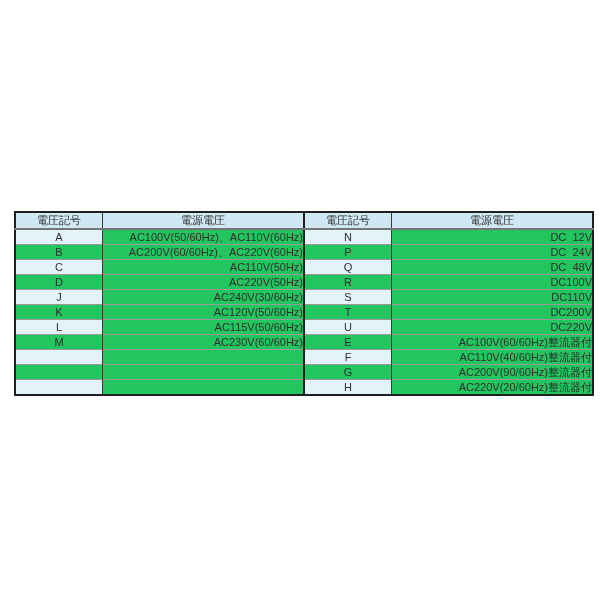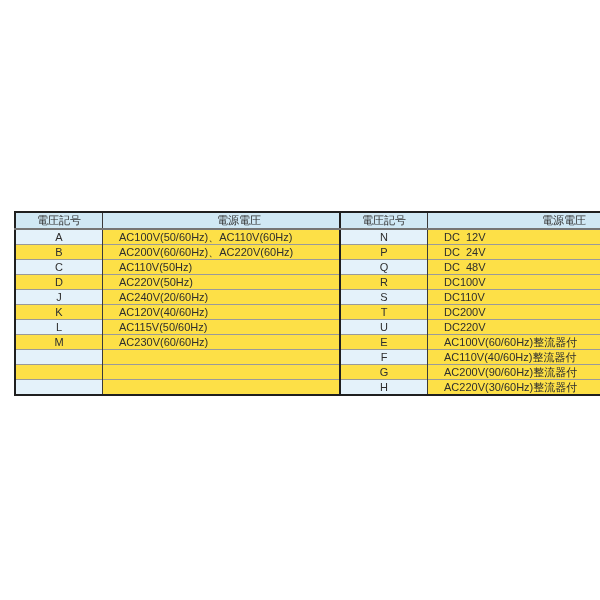--- a/index.html
+++ b/index.html
@@ -19,21 +19,21 @@
     left: 14px;
     top: 211px;
     display: flex;
     align-items: flex-start;
   }
   table.vtable {
     border-collapse: collapse;
     table-layout: fixed;
     width: 287px;
     border: 2px solid var(--border-dark, #1f1f1f);
-    background: #fde047;
+    background: #22c55e;
   }
   table.vtable + table.vtable {
     margin-left: -2px; 
   }
   th, td {
     font-size: 11px;
     font-weight: normal;
     color: var(--text-color, #2e2e2e);
     padding: 0;
     height: 14px;
@@ -49,22 +49,22 @@
   }
   th.sym, td.sym {
     width: 86px;
     text-align: center;
     border-right: 1px solid var(--col-line, #3a3a3a);
   }
   th.val, td.val {
     width: 200px;
     text-align: left;
   }
-  th.val { text-align: center; padding-left: 36px; }
-  td.val { padding-left: 16px; width: 191px; }
+  th.val { text-align: center; }
+  td.val { padding-left: 16px; width: 191px; text-align: right; }
   tbody td {
     border-top: 1px solid var(--row-line, #9a9a9a);
   }
   td.stripe {
     background: var(--stripe-bg, #e4f2fa);
   }
 </style>
 </head>
 <body style="background: rgb(255, 255, 255);">
 
@@ -89,25 +89,25 @@
         <tr>
           <td class="sym stripe">C</td>
           <td class="val">AC110V(50Hz)</td>
         </tr>
         <tr>
           <td class="sym">D</td>
           <td class="val">AC220V(50Hz)</td>
         </tr>
         <tr>
           <td class="sym stripe">J</td>
-          <td class="val">AC240V(20/60Hz)</td>
+          <td class="val">AC240V(30/60Hz)</td>
         </tr>
         <tr>
           <td class="sym">K</td>
-          <td class="val">AC120V(40/60Hz)</td>
+          <td class="val">AC120V(50/60Hz)</td>
         </tr>
         <tr>
           <td class="sym stripe">L</td>
           <td class="val">AC115V(50/60Hz)</td>
         </tr>
         <tr>
           <td class="sym">M</td>
           <td class="val">AC230V(60/60Hz)</td>
         </tr>
         <tr>
@@ -168,18 +168,18 @@
         <tr>
           <td class="sym stripe">F</td>
           <td class="val">AC110V(40/60Hz)整流器付</td>
         </tr>
         <tr>
           <td class="sym">G</td>
           <td class="val">AC200V(90/60Hz)整流器付</td>
         </tr>
         <tr>
           <td class="sym stripe">H</td>
-          <td class="val">AC220V(30/60Hz)整流器付</td>
+          <td class="val">AC220V(20/60Hz)整流器付</td>
         </tr>
       </tbody>
   </table>
 
 </div>
 
 </body></html>

